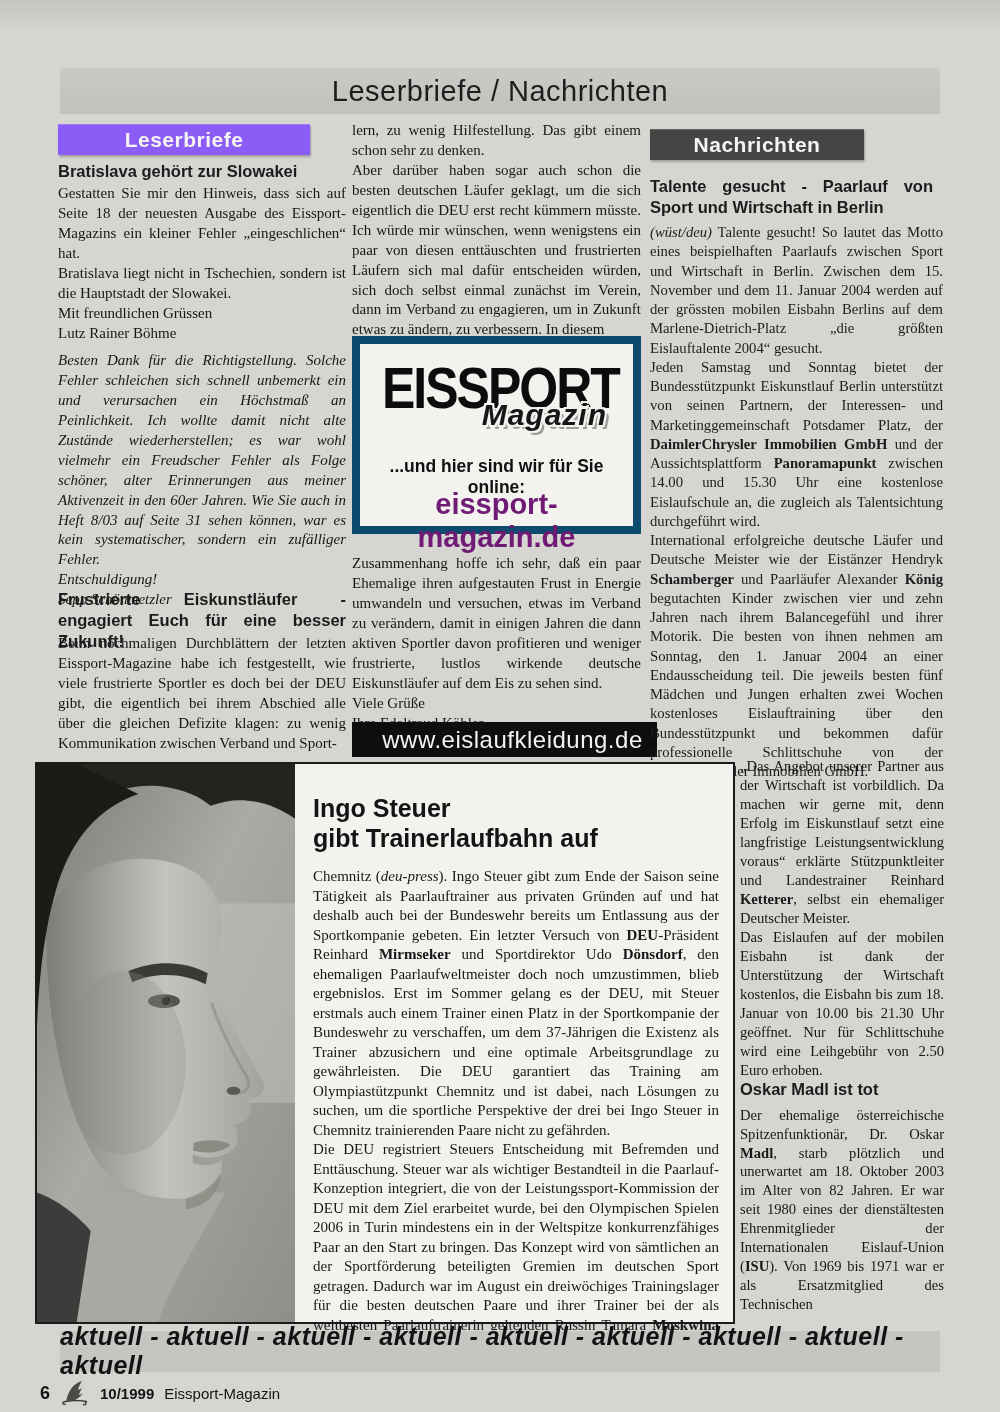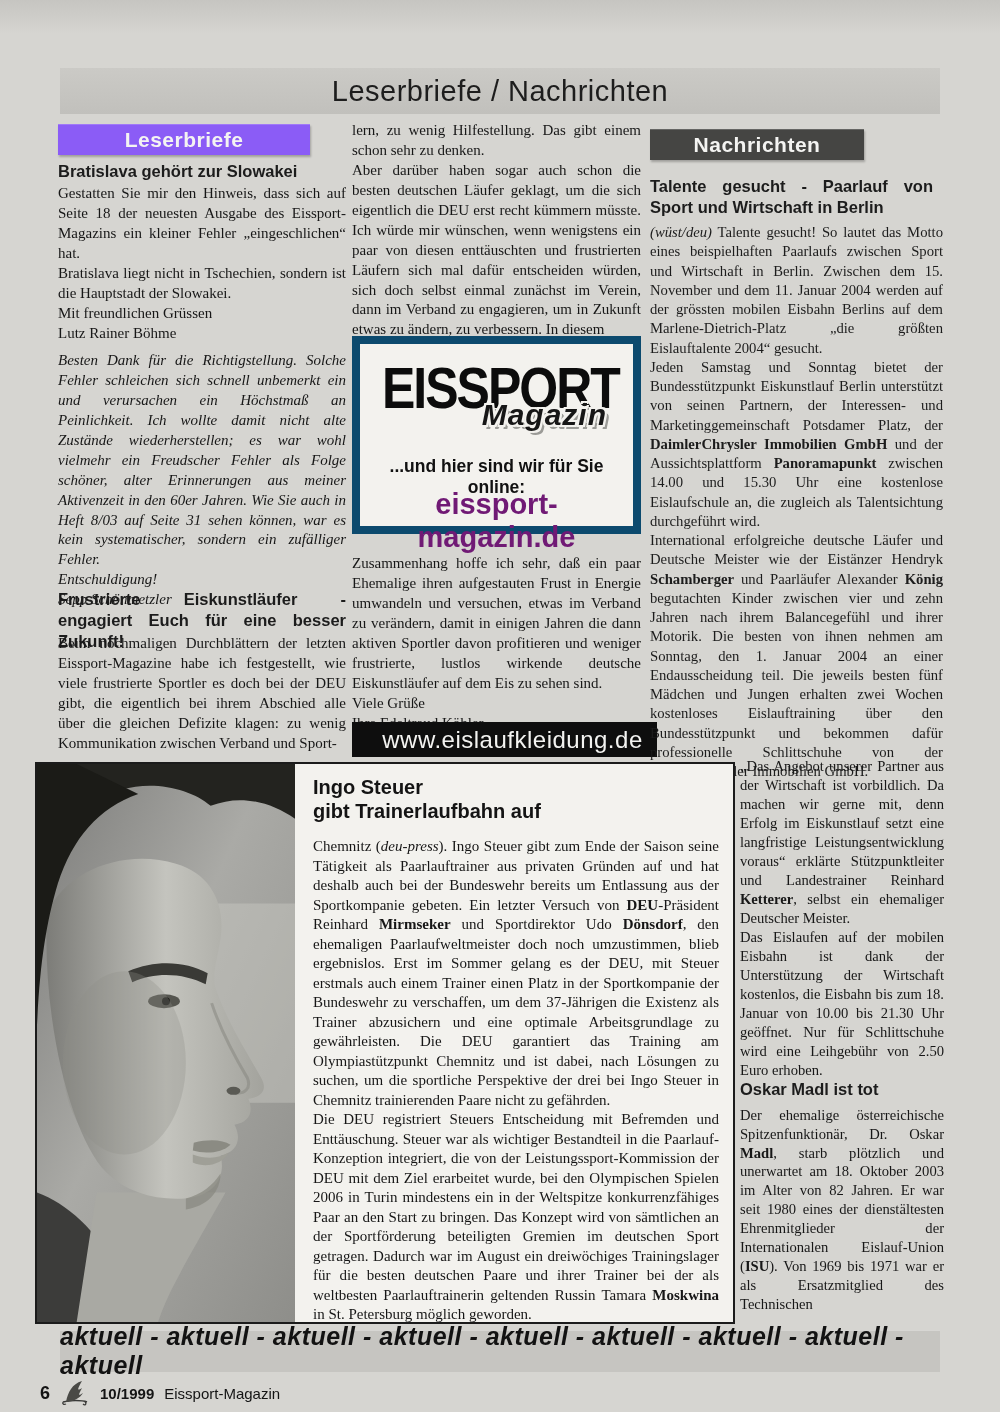--- a/index.html
+++ b/index.html
@@ -43,21 +43,21 @@
         font-weight:bold;font-size:29px;color:#701a75;}
 
   .shop-banner{left:352px;top:722px;width:289px;height:35px;background:#0e0e0e;
         display:flex;align-items:center;justify-content:center;padding-left:16px;}
   .shop-banner span{color:#f3f3f1;font-size:24px;letter-spacing:.5px;}
 
   .steuer-box{left:35px;top:762px;width:700px;height:562px;background:#f3f2ee;
         border:2px solid #1b1b1b;box-sizing:border-box;}
   .photo{position:absolute;left:0;top:0;width:258px;height:558px;}
   .steuer-txt{position:absolute;left:276px;top:12px;width:406px;}
-  .steuer-headline{font-size:20px;font-weight:bold;line-height:1.18;color:#141414;margin:0 0 14px 0;}
+  .steuer-headline{font-size:25px;font-weight:bold;line-height:1.18;color:#141414;margin:18px 0 14px 0;}
   .steuer-body{font-family:"Liberation Serif",serif;font-size:15px;line-height:1.3;color:#161616;}
 
   .aktuell-bar{left:60px;top:1330px;width:880px;height:42px;background:#c6c5c1;
         display:flex;align-items:center;justify-content:center;
         box-shadow:inset 0 1px 0 rgba(255,255,255,.3);}
   .aktuell-bar span{font-style:italic;font-weight:bold;font-size:25px;color:#121212;letter-spacing:.5px;}
 
   .footer{left:40px;top:1380px;display:flex;align-items:center;gap:10px;font-size:15px;color:#141414;}
   .footer .pagenum{font-weight:bold;font-size:18px;}
   .footer .issue{font-weight:bold;}

